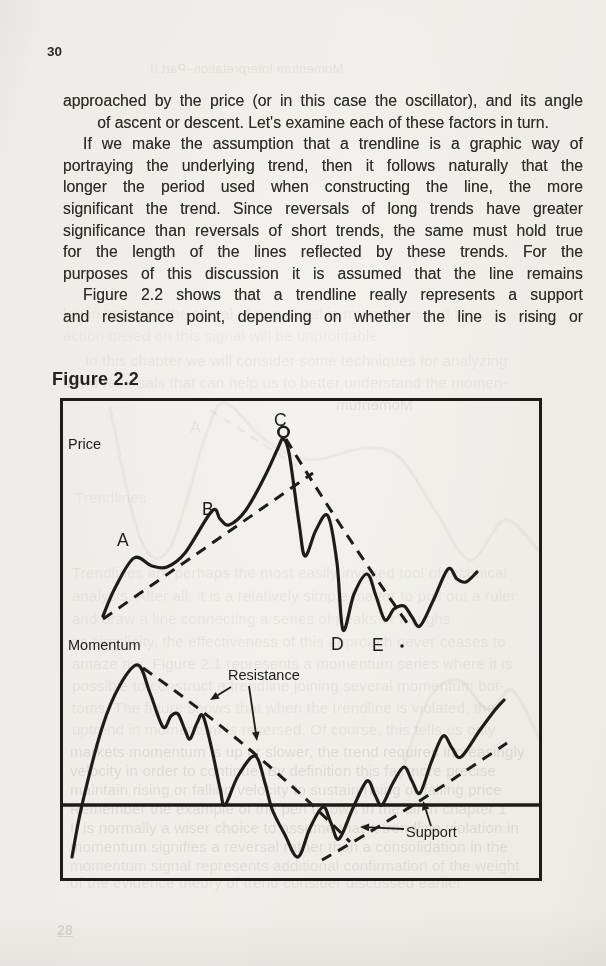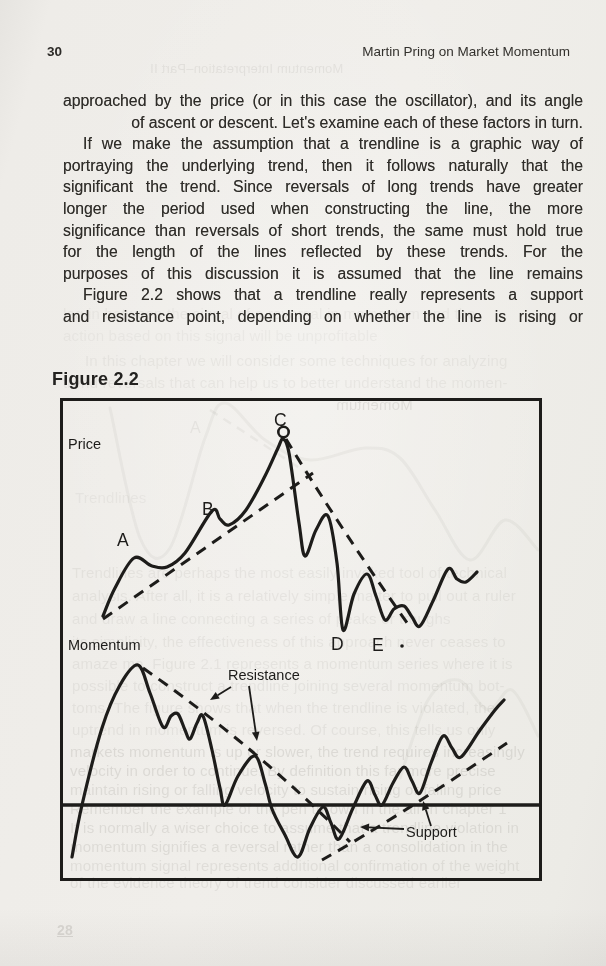--- a/index.html
+++ b/index.html
@@ -17,21 +17,21 @@
   .gmirror{transform:scaleX(-1);transform-origin:center;}
   .gnum{font-weight:bold;font-size:14px;text-decoration:underline;}
   
   .content{position:absolute;left:0;top:0;width:491px;height:966px;z-index:2;}
   .hdr-num{position:absolute;left:47px;top:44px;font-size:13.5px;font-weight:bold;color:#2c2a27;}
   .hdr-title{position:absolute;left:250px;top:44px;width:320px;text-align:right;
              font-size:13.5px;color:#33312d;}
   .body-text{position:absolute;left:63px;top:90px;width:520px;color:#2e2c28;
              font-size:15.8px;line-height:21.6px;
              text-shadow:0 0 .4px rgba(46,44,40,.55);}
-  .bline{text-align:right;}
+  .bline{text-align:center;}
   .bline.just{text-align:justify;text-align-last:justify;}
   .bline.ind{text-indent:20px;}
   .fig-label{position:absolute;left:52px;top:369px;font-size:18px;font-weight:bold;
              color:#232220;letter-spacing:.2px;}
   .fig-wrap{position:absolute;left:60px;top:398px;width:482px;height:483px;}
   svg text{font-family:"Liberation Sans",sans-serif;}
 </style>
 </head>
 <body>
 
@@ -61,29 +61,28 @@
         <div class="gline" style="left: 70px; top: 803px; opacity: 0.12;">It is normally a wiser choice to assume that a trendline violation in</div>
         <div class="gline" style="left: 70px; top: 822px; opacity: 0.12;">momentum signifies a reversal rather than a consolidation in the</div>
         <div class="gline" style="left: 70px; top: 841px; opacity: 0.1;">momentum signal represents additional confirmation of the weight</div>
         <div class="gline" style="left: 70px; top: 858px; opacity: 0.09;">of the evidence theory of trend consider discussed earlier</div>
       </div>
     <div class="gline gnum" style="left:57px;top:906px;opacity:.16;">28</div>
   </div>
 
   <div class="content">
     <div class="hdr-num">30</div>
-    <div class="hdr-title">Martin Pring on Market Momentum</div>
 
     <div class="body-text">
         <div class="bline just">approached by the price (or in this case the oscillator), and its angle</div>
         <div class="bline">of ascent or descent. Let's examine each of these factors in turn.</div>
         <div class="bline just ind">If we make the assumption that a trendline is a graphic way of</div>
         <div class="bline just">portraying the underlying trend, then it follows naturally that the</div>
+        <div class="bline just">longer the period used when constructing the line, the more</div>
         <div class="bline just">significant the trend. Since reversals of long trends have greater</div>
-        <div class="bline just">longer the period used when constructing the line, the more</div>
         <div class="bline just">significance than reversals of short trends, the same must hold true</div>
         <div class="bline just">for the length of the lines reflected by these trends. For the</div>
         <div class="bline just">purposes of this discussion it is assumed that the line remains</div>
         <div class="bline just ind">Figure 2.2 shows that a trendline really represents a support</div>
         <div class="bline just">and resistance point, depending on whether the line is rising or</div>
       </div>
 
     <div class="fig-label">Figure 2.2</div>
 
     <div class="fig-wrap">

